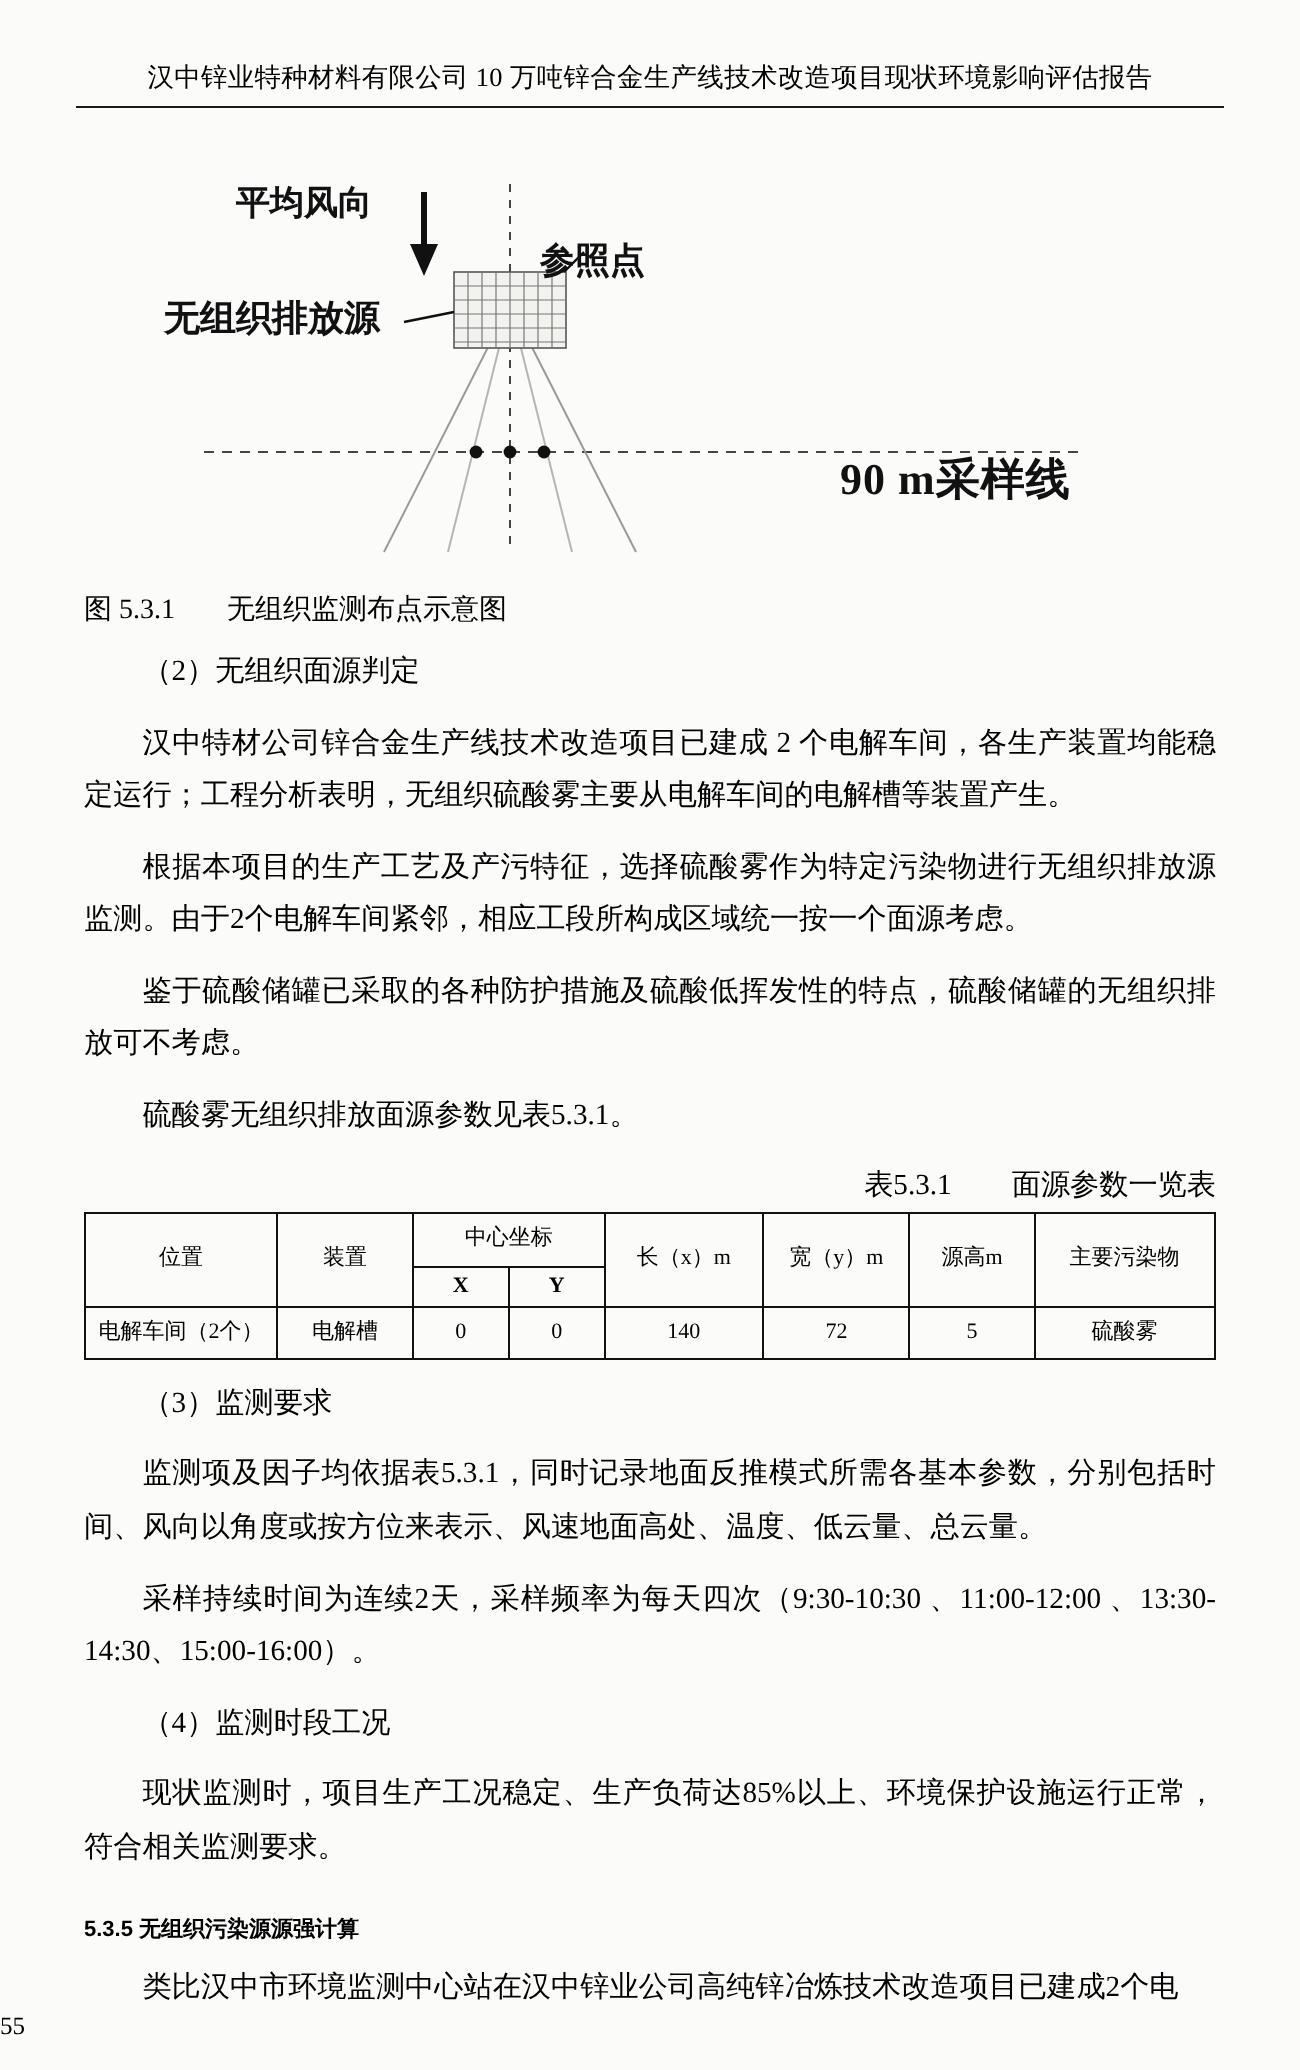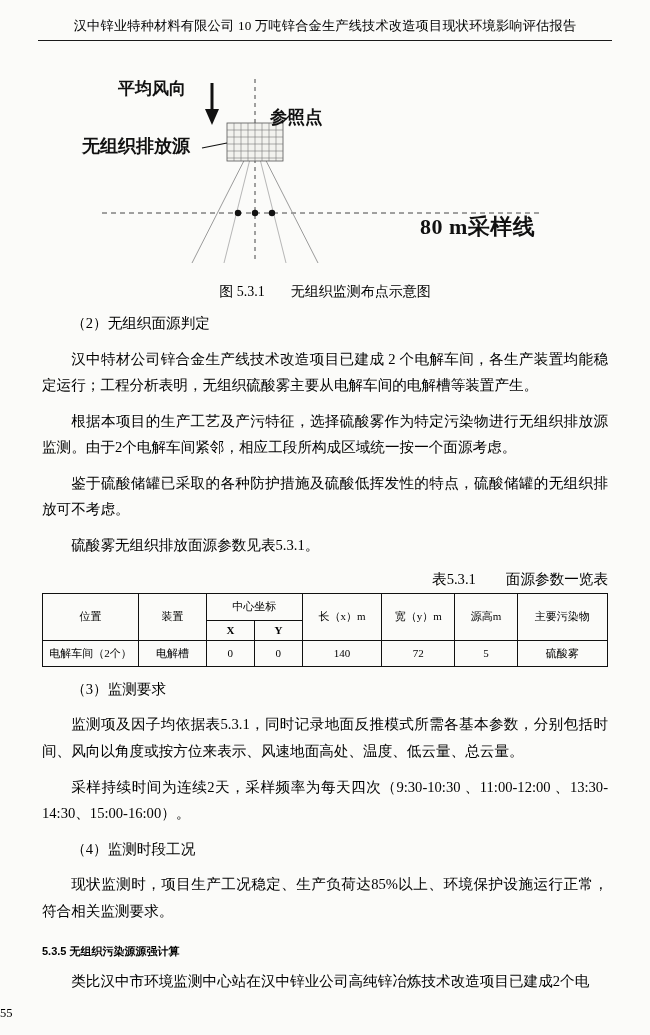--- a/index.html
+++ b/index.html
@@ -19,21 +19,21 @@
     position: relative;
     width: 650px;
     height: 1035px;
     box-sizing: border-box;
     padding: 0 42px;
   }
   .header {
     text-align: center;
     font-size: 13.2px;
     letter-spacing: 0.2px;
-    padding-top: 17px;
+    padding-top: 30px;
     padding-bottom: 5px;
     white-space: nowrap;
   }
   .header-rule {
     border-bottom: 1.6px solid #1a1a1a;
     margin: 0 -4px 0 -4px;
   }
   
   .figure {
     position: relative;
@@ -68,21 +68,20 @@
     top: 83px;
     font-size: 18px;
   }
   .lbl-sample {
     left: 378px;
     top: 161px;
     font-size: 22px;
     letter-spacing: 0.5px;
   }
   .fig-caption {
-    text-align: center;
     font-size: 14px;
     margin-top: 2px;
   }
   .fig-caption .gap {
     display: inline-block;
     width: 26px;
   }
   
   p.body {
     font-size: 14.6px;
@@ -180,21 +179,21 @@
 
       <line x1="240" y1="72" x2="250" y2="62" stroke="#111" stroke-width="1.2"></line>
 
       <circle cx="196" cy="162" r="3.2" fill="#111"></circle>
       <circle cx="213" cy="162" r="3.2" fill="#111"></circle>
       <circle cx="230" cy="162" r="3.2" fill="#111"></circle>
     </svg>
     <div class="fig-label lbl-wind">平均风向</div>
     <div class="fig-label lbl-ref">参照点</div>
     <div class="fig-label lbl-src">无组织排放源</div>
-    <div class="fig-label lbl-sample">80 m采样线</div>
+    <div class="fig-label lbl-sample">90 m采样线</div>
   </div>
 
   <div class="fig-caption">
     <span>图 5.3.1</span><span class="gap"></span><span>无组织监测布点示意图</span>
   </div>
 
   <p class="body indent">（2）无组织面源判定</p>
   <p class="body indent">汉中特材公司锌合金生产线技术改造项目已建成 2 个电解车间，各生产装置均能稳定运行；工程分析表明，无组织硫酸雾主要从电解车间的电解槽等装置产生。</p>
   <p class="body indent">根据本项目的生产工艺及产污特征，选择硫酸雾作为特定污染物进行无组织排放源监测。由于2个电解车间紧邻，相应工段所构成区域统一按一个面源考虑。</p>
   <p class="body indent">鉴于硫酸储罐已采取的各种防护措施及硫酸低挥发性的特点，硫酸储罐的无组织排放可不考虑。</p>

